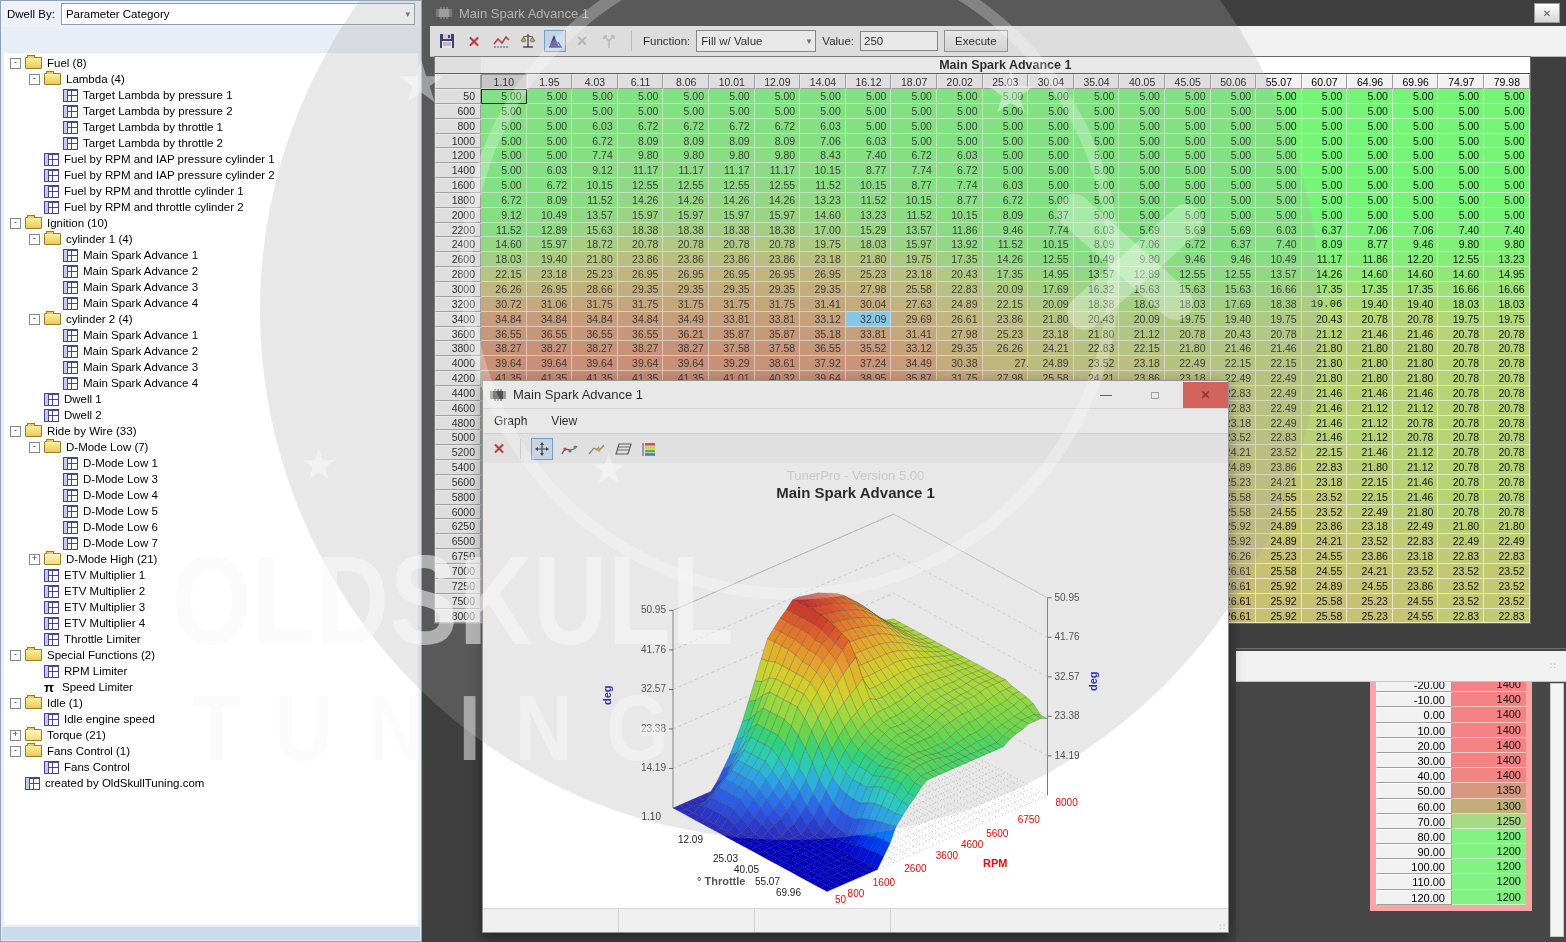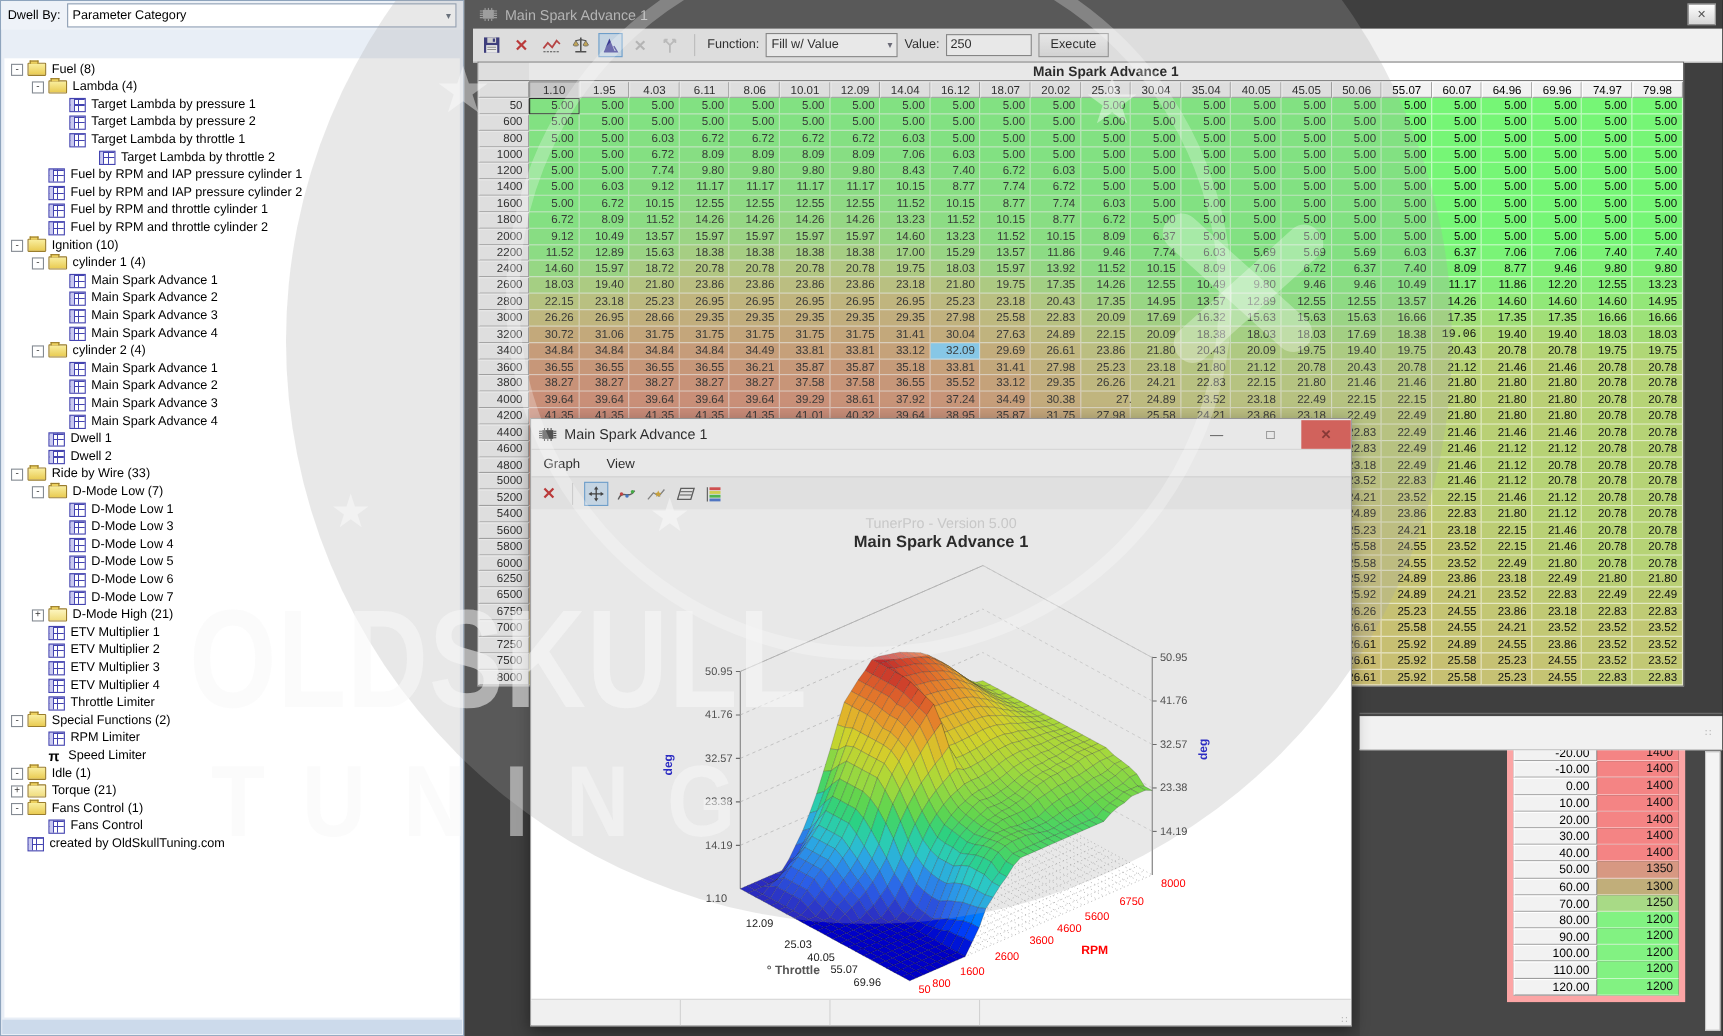--- a/index.html
+++ b/index.html
@@ -117,21 +117,21 @@
         <div class="trow" style="padding-left: 44px;">
           <div class="tspace"></div>
           <div class="gridic"></div>
           <div>Target Lambda by pressure 2</div>
         </div>
         <div class="trow" style="padding-left: 44px;">
           <div class="tspace"></div>
           <div class="gridic"></div>
           <div>Target Lambda by throttle 1</div>
         </div>
-        <div class="trow" style="padding-left: 44px; margin-left: 27px;">
+        <div class="trow" style="padding-left: 44px;">
           <div class="tspace"></div>
           <div class="gridic"></div>
           <div>Target Lambda by throttle 2</div>
         </div>
         <div class="trow" style="padding-left: 25px;">
           <div class="tspace"></div>
           <div class="gridic"></div>
           <div>Fuel by RPM and IAP pressure cylinder 1</div>
         </div>
         <div class="trow" style="padding-left: 25px;">
@@ -296,20 +296,25 @@
         </div>
         <div class="trow" style="padding-left: 25px;">
           <div class="tspace"></div>
           <div class="piic">π</div>
           <div>Speed Limiter</div>
         </div>
         <div class="trow" style="padding-left: 6px;">
           <div class="tog">-</div>
           <div class="fold"></div>
           <div>Idle (1)</div>
+        </div>
+        <div class="trow" style="padding-left: 25px;">
+          <div class="tspace"></div>
+          <div class="gridic"></div>
+          <div>Idle engine speed</div>
         </div>
         <div class="trow" style="padding-left: 6px;">
           <div class="tog">+</div>
           <div class="fold closed"></div>
           <div>Torque (21)</div>
         </div>
         <div class="trow" style="padding-left: 6px;">
           <div class="tog">-</div>
           <div class="fold"></div>
           <div>Fans Control (1)</div>

